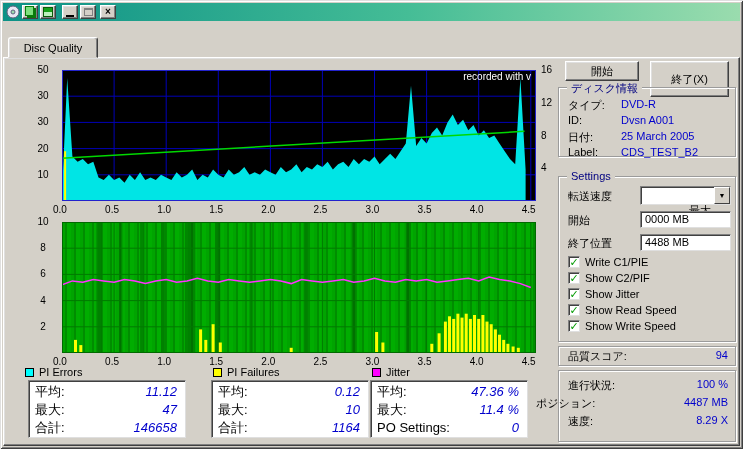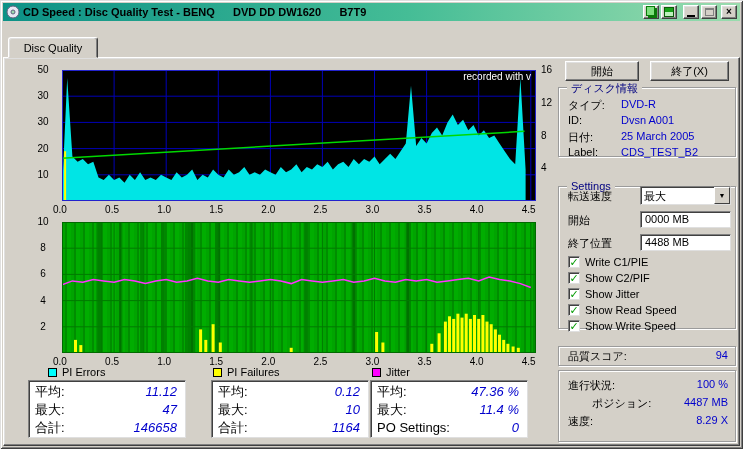--- a/index.html
+++ b/index.html
@@ -45,21 +45,21 @@
 
   
   .btn { position:absolute; background:#d4d0c8; border:1px solid; border-color:#ffffff #404040 #404040 #ffffff;
     box-shadow: inset -1px -1px 0 #808080, inset 1px 1px 0 #dfdfdf; font-size:11px; color:#000; cursor:default; }
   .group { position:absolute; border:1px solid #9b9b9b; box-shadow:1px 1px 0 #ffffff, inset 1px 1px 0 #ffffff; }
   .gcap { position:absolute; top:-7px; left:8px; background:#d4d0c8; padding:0 4px; font-size:11px; color:#000080; white-space:nowrap; }
   .field { position:absolute; width:91px; height:17px; background:#fff; border:1px solid; border-color:#808080 #dfdfdf #dfdfdf #808080;
     box-shadow: inset 1px 1px 0 #404040; font-size:11px; color:#000; padding:1px 4px; white-space:nowrap; }
   .combo { position:absolute; width:91px; height:19px; background:#fff; border:1px solid; border-color:#808080 #dfdfdf #dfdfdf #808080;
     box-shadow: inset 1px 1px 0 #404040; display:flex; }
-  .combo-val { flex:1; font-size:11px; padding:2px 3px; color:#000; }
+  .combo-val { flex:1; font-size:11px; padding:16px 3px; color:#000;text-align:right; }
   .combo-btn { width:16px; background:#d4d0c8; border:1px solid; border-color:#ffffff #404040 #404040 #ffffff;
     display:flex; align-items:center; justify-content:center; font-size:7px; color:#000; }
   .checkbox { position:absolute; display:flex; align-items:center; }
   .cb-box { width:12px; height:12px; background:#fff; border:1px solid; border-color:#808080 #dfdfdf #dfdfdf #808080;
     box-shadow: inset 1px 1px 0 #404040; display:flex; align-items:center; justify-content:center; }
   .cb-check { color:#009a00; font-size:11px; font-weight:bold; line-height:10px; }
   .cb-lbl { font-size:11px; margin-left:5px; white-space:nowrap; }
 
   
   .stat-head { position:absolute; display:flex; align-items:center; font-size:11px; }
@@ -75,21 +75,20 @@
 
 <div class="window">
 
   <div class="titlebar">
     <span class="app-icon">
       <svg width="14" height="14">
           <circle cx="7" cy="7" r="6" fill="#e8e8f4" stroke="#606080"></circle>
           <circle cx="7" cy="7" r="2" fill="#9cdcae" stroke="#606080"></circle>
         </svg>
     </span>
-    <span class="title-text">CD Speed : Disc Quality Test - BENQ      DVD DD DW1620      B7T9</span>
     <span class="tb-btn">
         <span class="gi-pages"></span>
       </span>
     <span class="tb-btn">
         <span class="gi-disc"></span>
       </span>
     <span class="tb-sep"></span>
     <span class="tb-btn">
         <span class="s-min"></span>
       </span>
@@ -218,35 +217,35 @@
       <span class="axlbl" style="left: 209.264px; top: 356px;">1.5</span>
       <span class="axlbl" style="left: 261.352px; top: 356px;">2.0</span>
       <span class="axlbl" style="left: 313.44px; top: 356px;">2.5</span>
       <span class="axlbl" style="left: 365.527px; top: 356px;">3.0</span>
       <span class="axlbl" style="left: 417.615px; top: 356px;">3.5</span>
       <span class="axlbl" style="left: 469.703px; top: 356px;">4.0</span>
       <span class="axlbl" style="left: 521.791px; top: 356px;">4.5</span>
     </div>
 
   <button class="btn" style="left:565px;top:61px;width:74px;height:20px">開始</button>
-  <button class="btn" style="left:650px;top:61px;width:79px;height:20px">終了(X)</button>
+  <button class="btn" style="left:650px;top:61px;width:79px;height:36px">終了(X)</button>
 
   <div class="group" style="left:558px;top:87px;width:178px;height:70px">
     <span class="gcap">ディスク情報</span>
   </div>
   <span class="lbl" style="left:568px;top:98px">タイプ:</span>
   <span class="val" style="left:621px;top:98px">DVD-R</span>
   <span class="lbl" style="left:568px;top:114px">ID:</span>
   <span class="val" style="left:621px;top:114px">Dvsn A001</span>
   <span class="lbl" style="left:568px;top:130px">日付:</span>
   <span class="val" style="left:621px;top:130px">25 March 2005</span>
   <span class="lbl" style="left:568px;top:146px">Label:</span>
   <span class="val" style="left:621px;top:146px">CDS_TEST_B2</span>
 
-  <div class="group" style="left:558px;top:186px;width:178px;height:143px">
+  <div class="group" style="left:558px;top:176px;width:178px;height:166px">
     <span class="gcap">Settings</span>
   </div>
   <span class="lbl" style="left:568px;top:189px">転送速度</span>
   <div class="combo" style="left:640px;top:186px">
     <span class="combo-val">最大</span>
     <span class="combo-btn">▼</span>
   </div>
   <span class="lbl" style="left:568px;top:213px">開始</span>
   <div class="field" style="left:640px;top:211px"><span>0000 MB</span></div>
   <span class="lbl" style="left:568px;top:236px">終了位置</span>
@@ -283,26 +282,26 @@
     <span class="cb-lbl">Show Write Speed</span>
   </div>
 
   <div class="group" style="left:558px;top:346px;width:178px;height:20px"></div>
   <span class="lbl" style="left:568px;top:349px">品質スコア:</span>
   <span class="val ra" style="left:650px;top:349px;width:78px">94</span>
 
   <div class="group" style="left:558px;top:370px;width:178px;height:72px"></div>
   <span class="lbl" style="left:568px;top:378px">進行状況:</span>
   <span class="val ra" style="left:630px;top:378px;width:98px">100 %</span>
-  <span class="lbl" style="left:592px;top:396px">ポジション:</span>
+  <span class="lbl" style="left:536px;top:396px">ポジション:</span>
   <span class="val ra" style="left:630px;top:396px;width:98px">4487 MB</span>
   <span class="lbl" style="left:568px;top:414px">速度:</span>
   <span class="val ra" style="left:630px;top:414px;width:98px">8.29 X</span>
 
-  <div class="stat-head" style="left:48px;top:366px">
+  <div class="stat-head" style="left:25px;top:366px">
     <span class="swatch" style="background:#00ffff"></span>
     <span>PI Errors</span>
   </div>
   <div class="stat-box" style="left:28px;top:380px">
     <div class="srow">
         <span class="sl">平均:</span>
         <span class="sv">11.12</span>
       </div>
     <div class="srow">
         <span class="sl">最大:</span>

